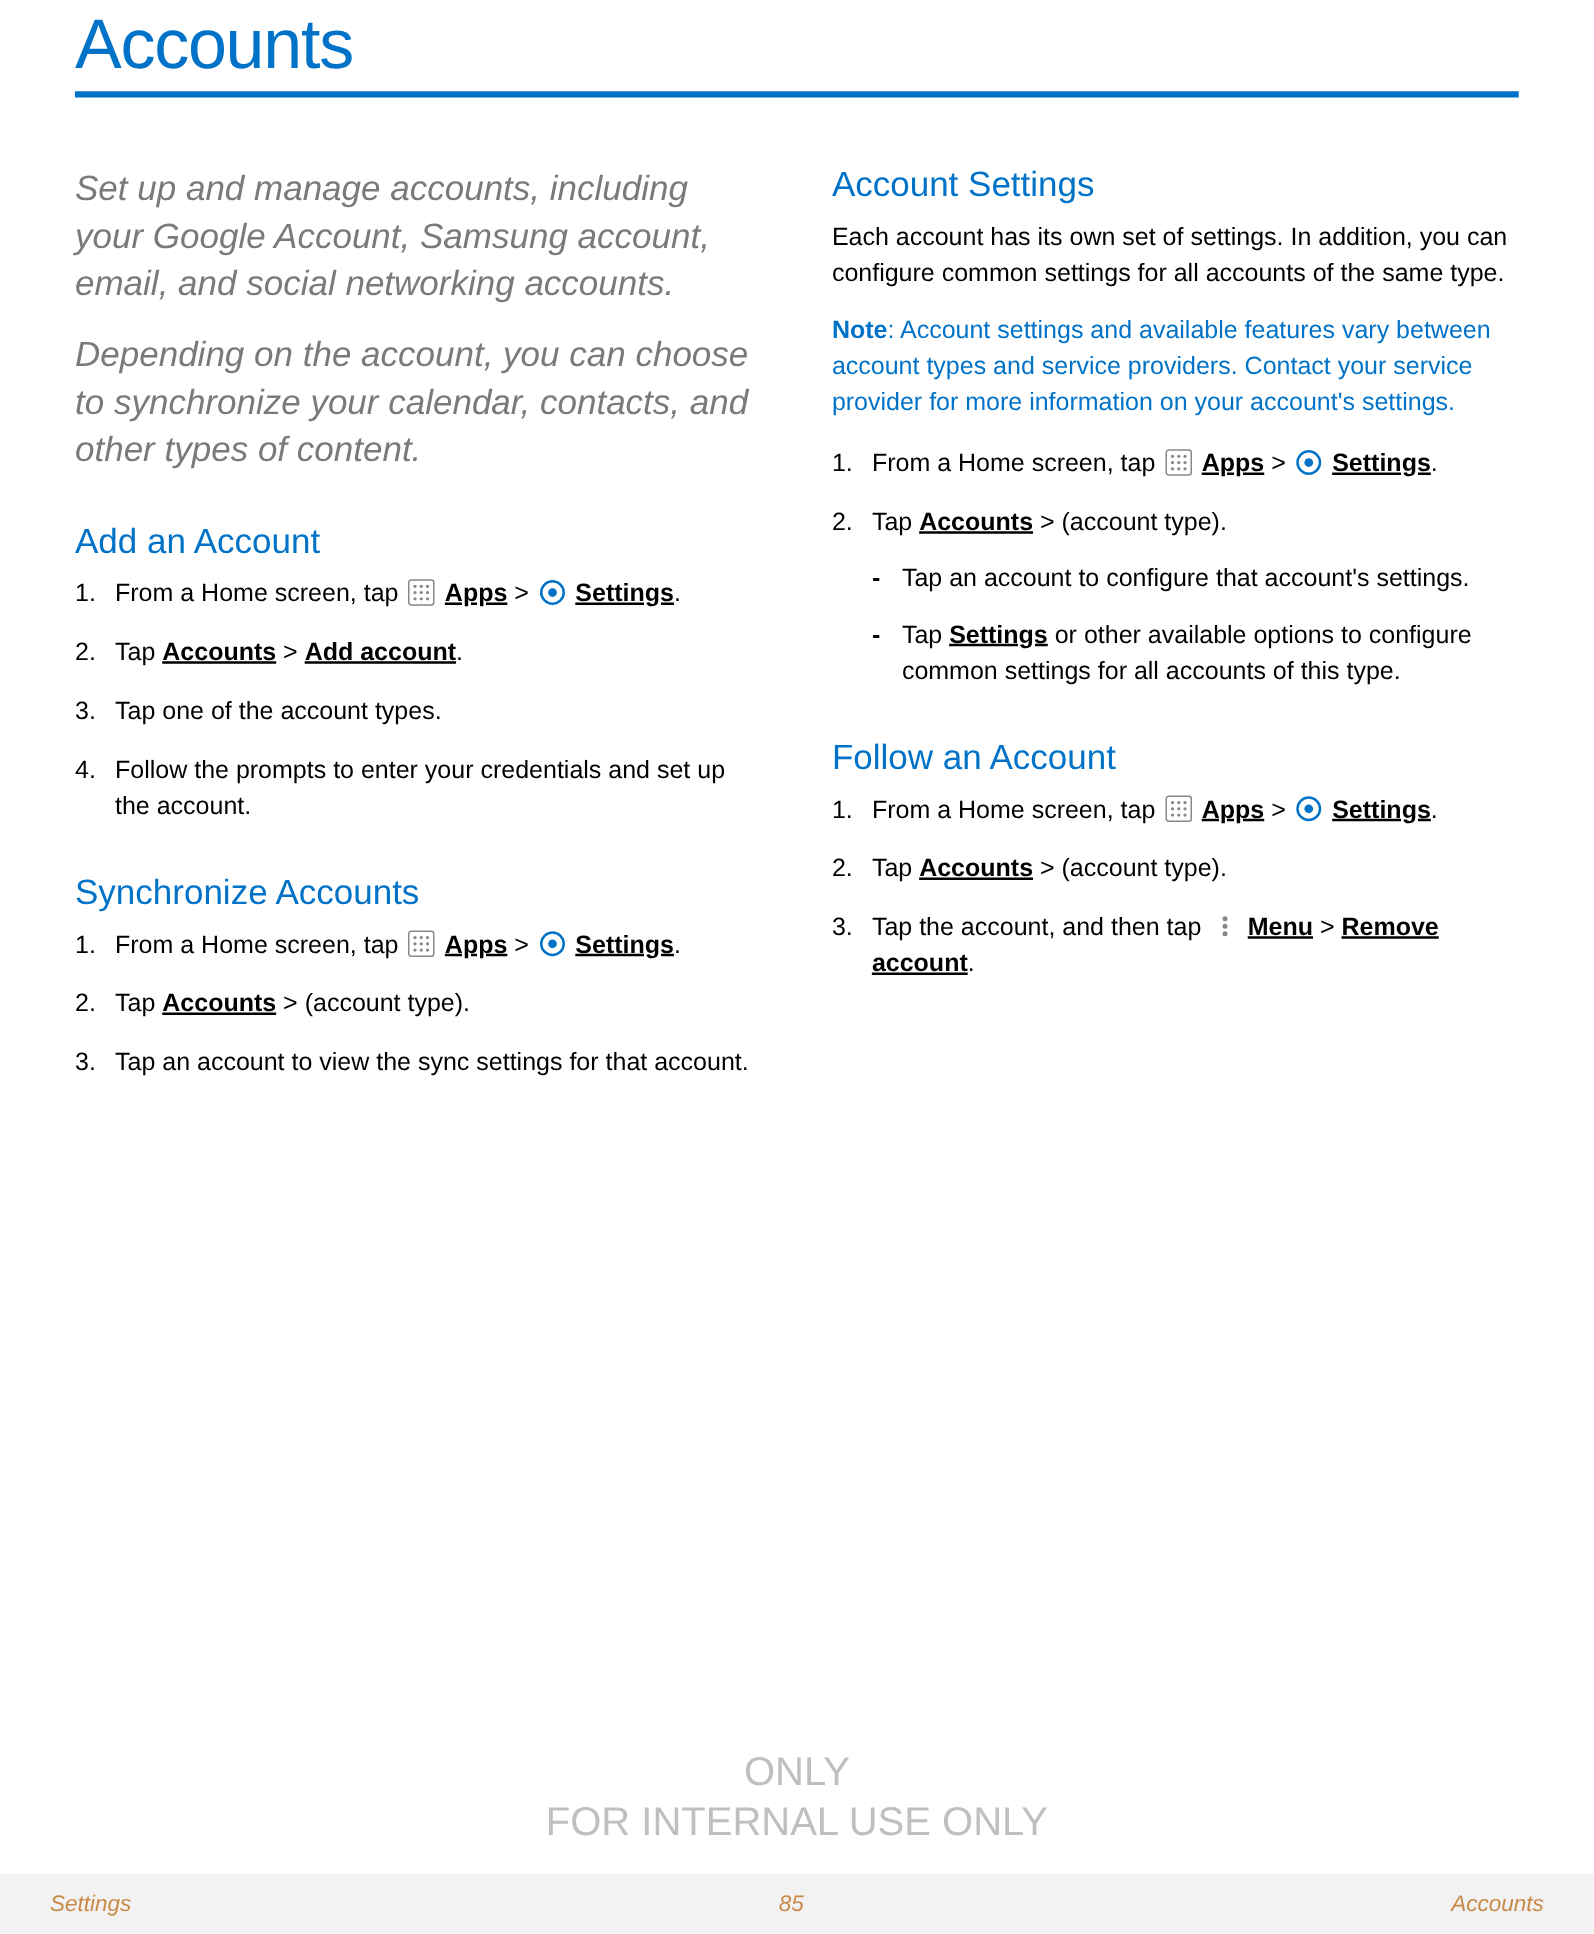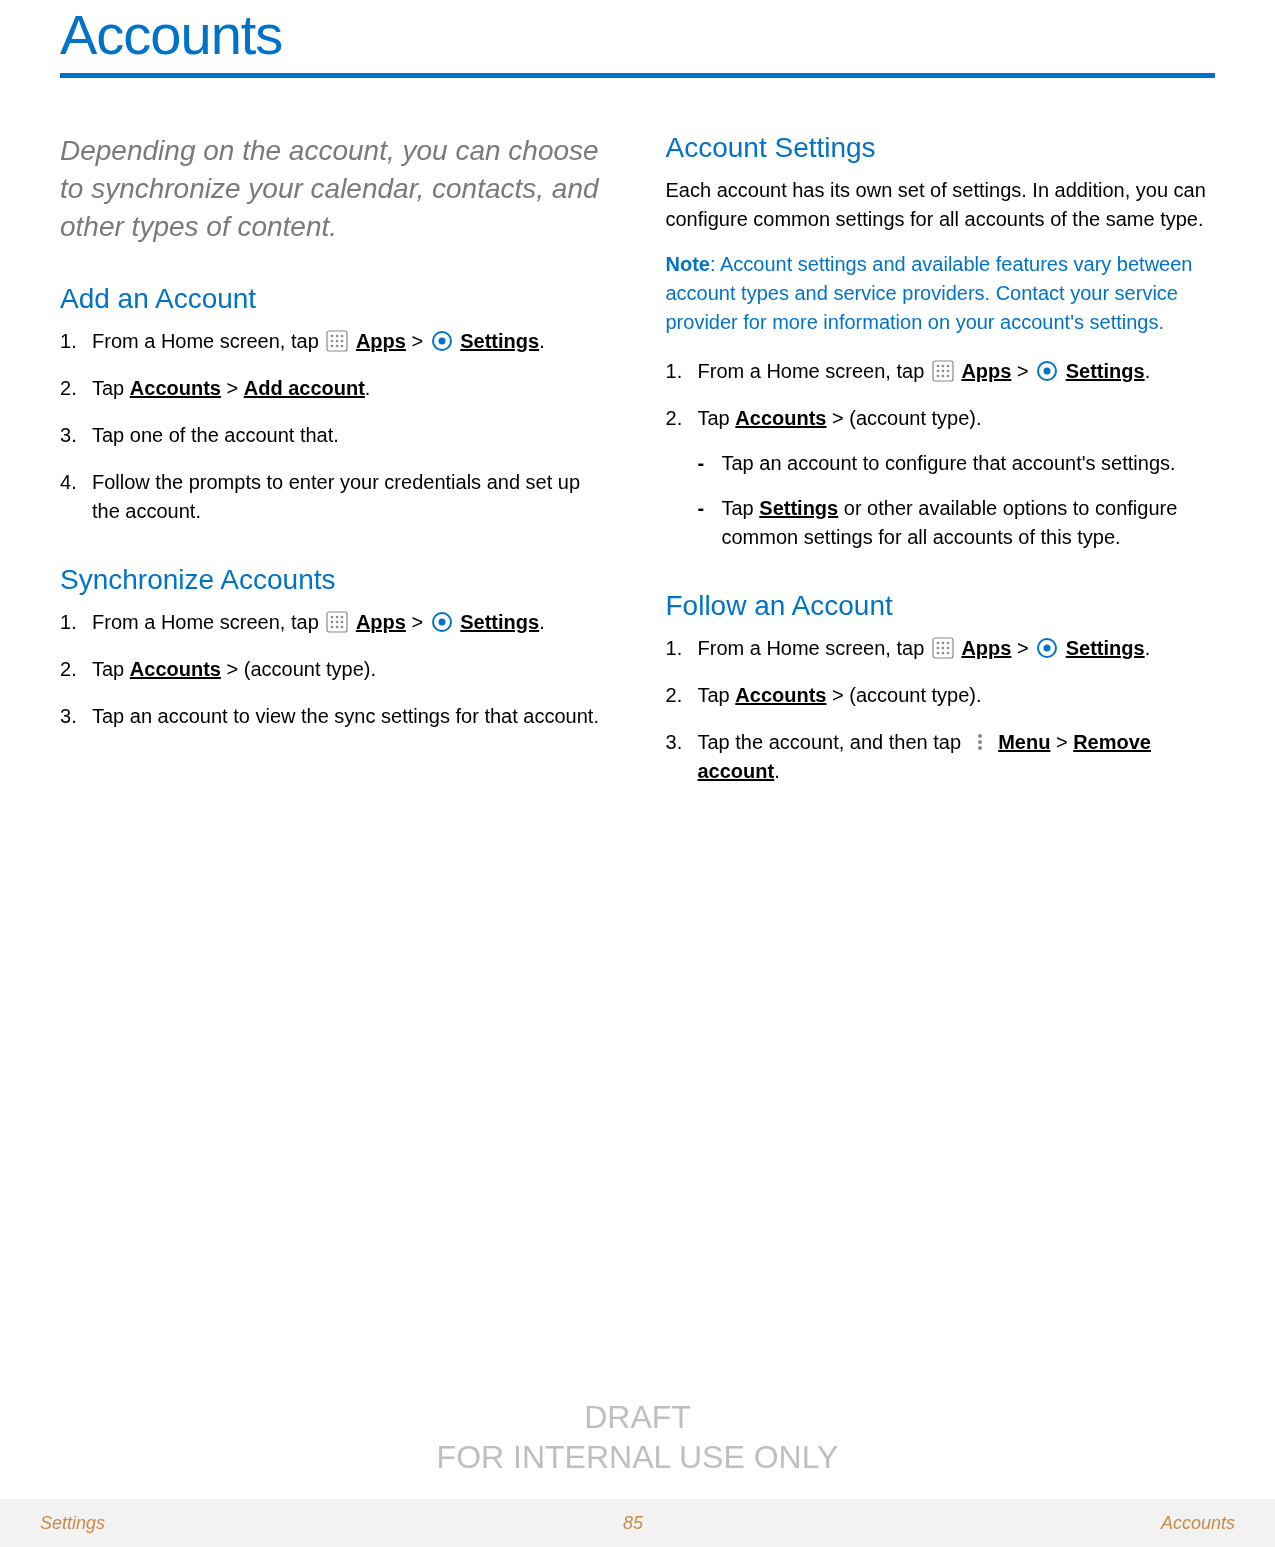--- a/index.html
+++ b/index.html
@@ -134,20 +134,21 @@
 </head>
 <body>
 
 <div class="page">
   <h1 class="title">Accounts</h1>
   <div class="title-rule"></div>
 
   <div class="columns">
 
     <div class="col">
+      <p class="intro">Set up and manage accounts, including your Google Account, Samsung account, email, and social networking accounts.</p>
       <p class="intro">Depending on the account, you can choose to synchronize your calendar, contacts, and other types of content.</p>
 
       <h2 class="section-heading">Add an Account</h2>
       <ol class="steps">
         <li>
           <span>From a Home screen, tap </span>
           <span class="icon">
             <svg viewBox="0 0 22 22">
                 <rect x="1" y="1" width="20" height="20" rx="2" fill="none" stroke="#888" stroke-width="1.2"></rect>
                 <g fill="#888">
@@ -169,21 +170,21 @@
             <svg viewBox="0 0 22 22">
                 <circle cx="11" cy="11" r="9" fill="none" stroke="#0073c8" stroke-width="2"></circle>
                 <circle cx="11" cy="11" r="3.5" fill="#0073c8"></circle>
               </svg>
           </span>
           <span class="b">Settings</span><span>.</span>
         </li>
         <li>
           <span>Tap </span><span class="b">Accounts</span><span> &gt; </span><span class="b">Add account</span><span>.</span>
         </li>
-        <li>Tap one of the account that.</li>
+        <li>Tap one of the account types.</li>
         <li>Follow the prompts to enter your credentials and set up the account.</li>
       </ol>
 
       <h2 class="section-heading">Synchronize Accounts</h2>
       <ol class="steps">
         <li>
           <span>From a Home screen, tap </span>
           <span class="icon">
             <svg viewBox="0 0 22 22">
                 <rect x="1" y="1" width="20" height="20" rx="2" fill="none" stroke="#888" stroke-width="1.2"></rect>
@@ -308,21 +309,21 @@
               </svg>
           </span>
           <span class="b">Menu</span><span> &gt; </span><span class="b">Remove account</span><span>.</span>
         </li>
       </ol>
     </div>
   </div>
 </div>
 
 <div class="watermark">
-  <div>DRAFT</div>
+  <div>ONLY</div>
   <div>FOR INTERNAL USE ONLY</div>
 </div>
 
 <div class="footer">
   <span>Settings</span>
   <span class="footer-center">85</span>
   <span>Accounts</span>
 </div>
 
 </body></html>

